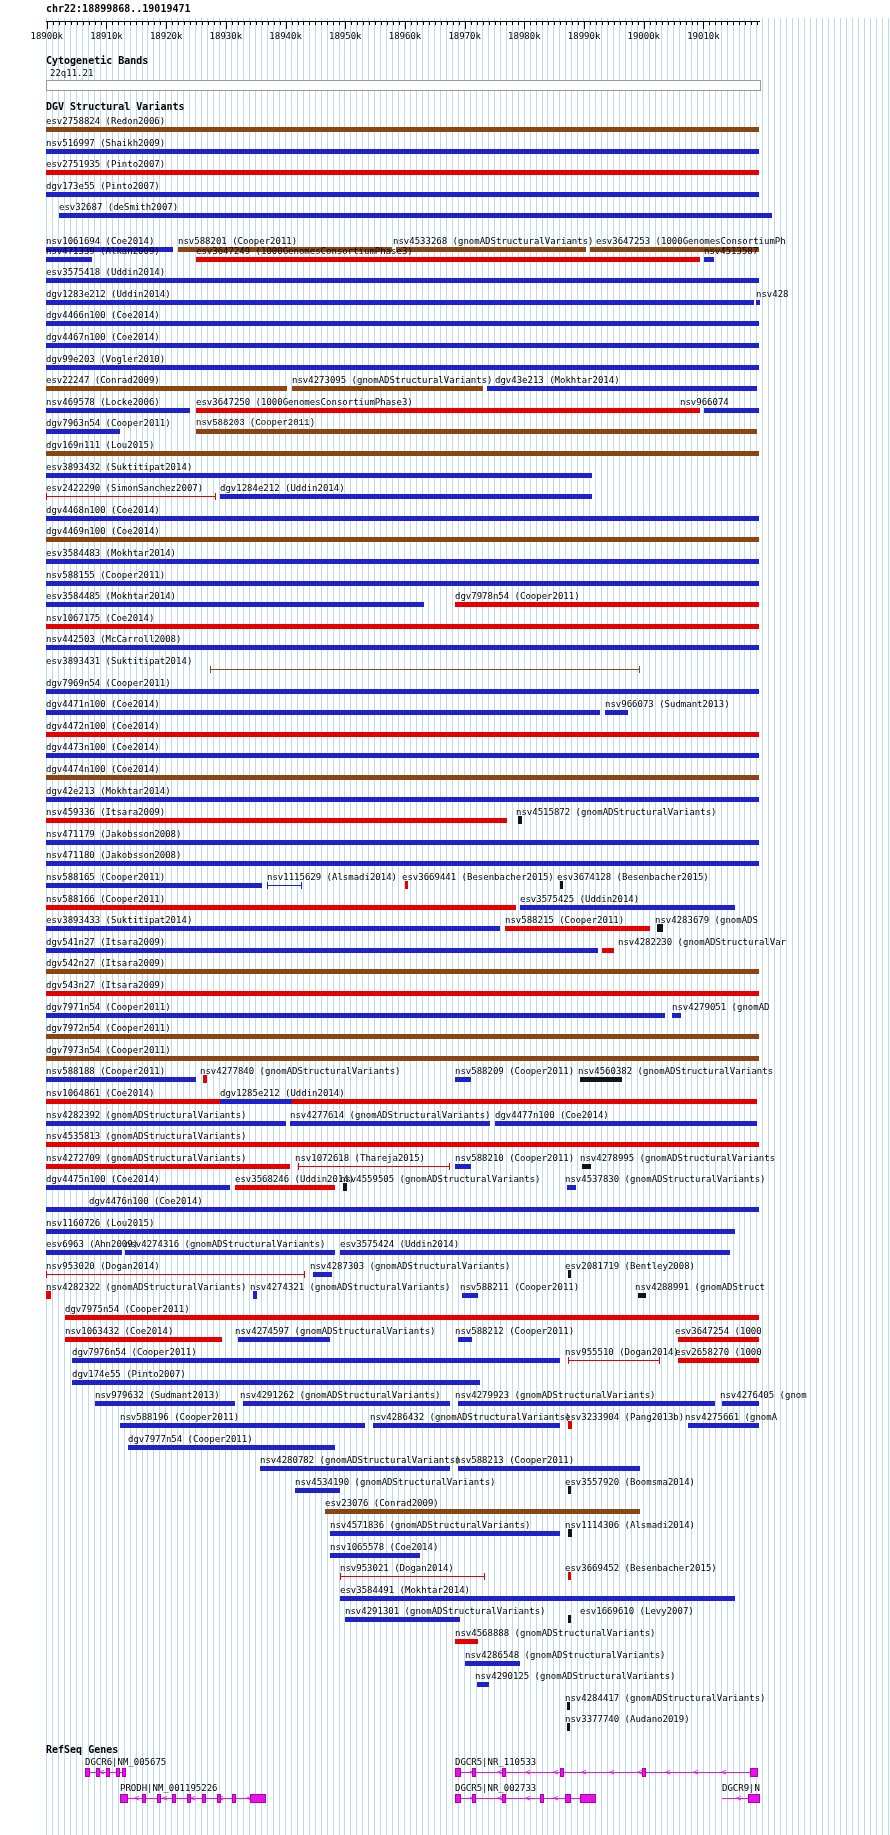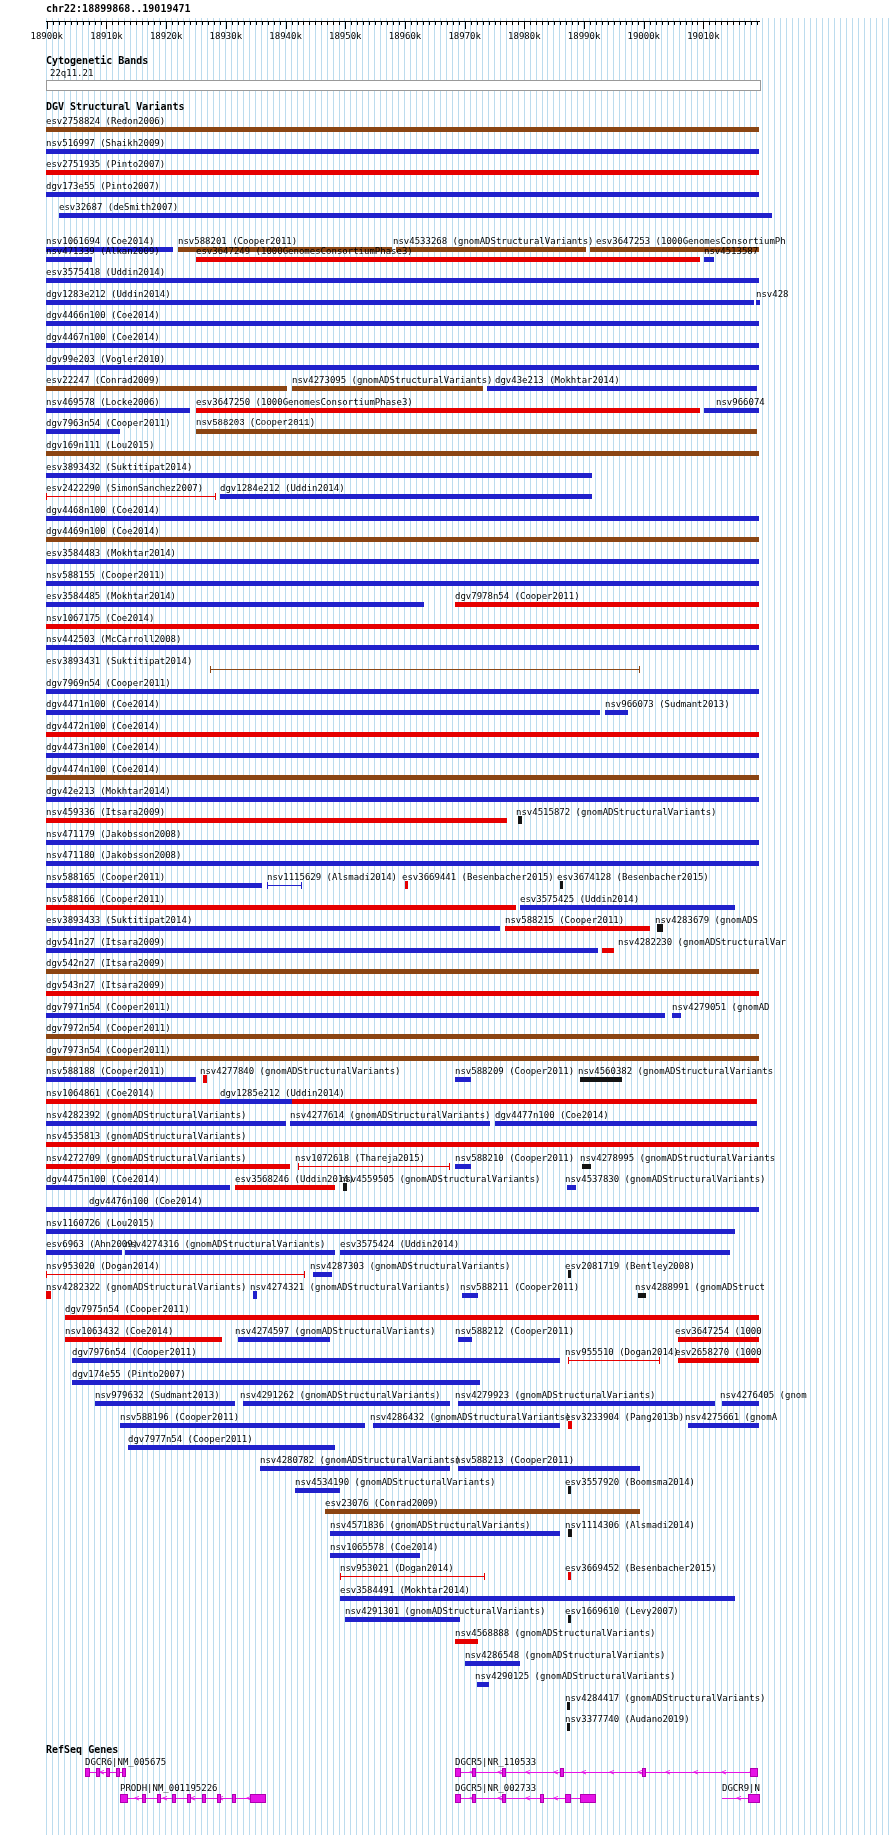--- a/index.html
+++ b/index.html
@@ -242,21 +242,21 @@
         <div class="lbl" style="left: 292px;">nsv4273095 (gnomADStructuralVariants)</div>
         <div class="gbar" style="background: rgb(139, 69, 19); left: 292px; width: 191px;"></div>
         <div class="lbl" style="left: 495px;">dgv43e213 (Mokhtar2014)</div>
         <div class="gbar" style="background: rgb(33, 33, 204); left: 487px; width: 270px;"></div>
       </div>
       <div class="vrow" style="top: 396.8px;">
         <div class="lbl" style="left: 46px;">nsv469578 (Locke2006)</div>
         <div class="gbar" style="background: rgb(33, 33, 204); left: 46px; width: 144px;"></div>
         <div class="lbl" style="left: 196px;">esv3647250 (1000GenomesConsortiumPhase3)</div>
         <div class="gbar" style="background: rgb(230, 0, 0); left: 196px; width: 504px;"></div>
-        <div class="lbl" style="left: 716px;">nsv966074</div>
+        <div class="lbl" style="left: 680px;">nsv966074</div>
         <div class="gbar" style="background: rgb(33, 33, 204); left: 704px; width: 55px;"></div>
       </div>
       <div class="vrow" style="top: 418.4px;">
         <div class="lbl" style="left: 46px;">dgv7963n54 (Cooper2011)</div>
         <div class="gbar" style="background: rgb(33, 33, 204); left: 46px; width: 74px;"></div>
         <div class="lbl" style="left: 196px; font-family: Liberation Mono, monospace;">nsv588203 (Cooper2011)</div>
         <div class="gbar" style="background: rgb(139, 69, 19); left: 196px; width: 561px;"></div>
       </div>
       <div class="vrow" style="top: 440px;">
         <div class="lbl" style="left: 46px; text-align: right;">dgv169n111 (Lou2015)</div>
@@ -590,21 +590,21 @@
         <div class="lbl" style="left: 565px;">esv3669452 (Besenbacher2015)</div>
         <div class="gtick" style="background: rgb(230, 0, 0); left: 568px; width: 3px;"></div>
       </div>
       <div class="vrow" style="top: 1584.8px;">
         <div class="lbl" style="left: 340px;">esv3584491 (Mokhtar2014)</div>
         <div class="gbar" style="background: rgb(33, 33, 204); left: 340px; width: 395px;"></div>
       </div>
       <div class="vrow" style="top: 1606.4px;">
         <div class="lbl" style="left: 345px;">nsv4291301 (gnomADStructuralVariants)</div>
         <div class="gbar" style="background: rgb(33, 33, 204); left: 345px; width: 115px;"></div>
-        <div class="lbl" style="left: 565px;">esv1669610 (Levy2007)</div>
+        <div class="lbl" style="left: 580px;">esv1669610 (Levy2007)</div>
         <div class="gtick" style="background: rgb(20, 20, 20); left: 568px; width: 3px;"></div>
       </div>
       <div class="vrow" style="top: 1628px;">
         <div class="lbl" style="left: 455px;">nsv4568888 (gnomADStructuralVariants)</div>
         <div class="gbar" style="background: rgb(230, 0, 0); left: 455px; width: 23px;"></div>
       </div>
       <div class="vrow" style="top: 1649.6px;">
         <div class="lbl" style="left: 465px;">nsv4286548 (gnomADStructuralVariants)</div>
         <div class="gbar" style="background: rgb(33, 33, 204); left: 465px; width: 55px;"></div>
       </div>

